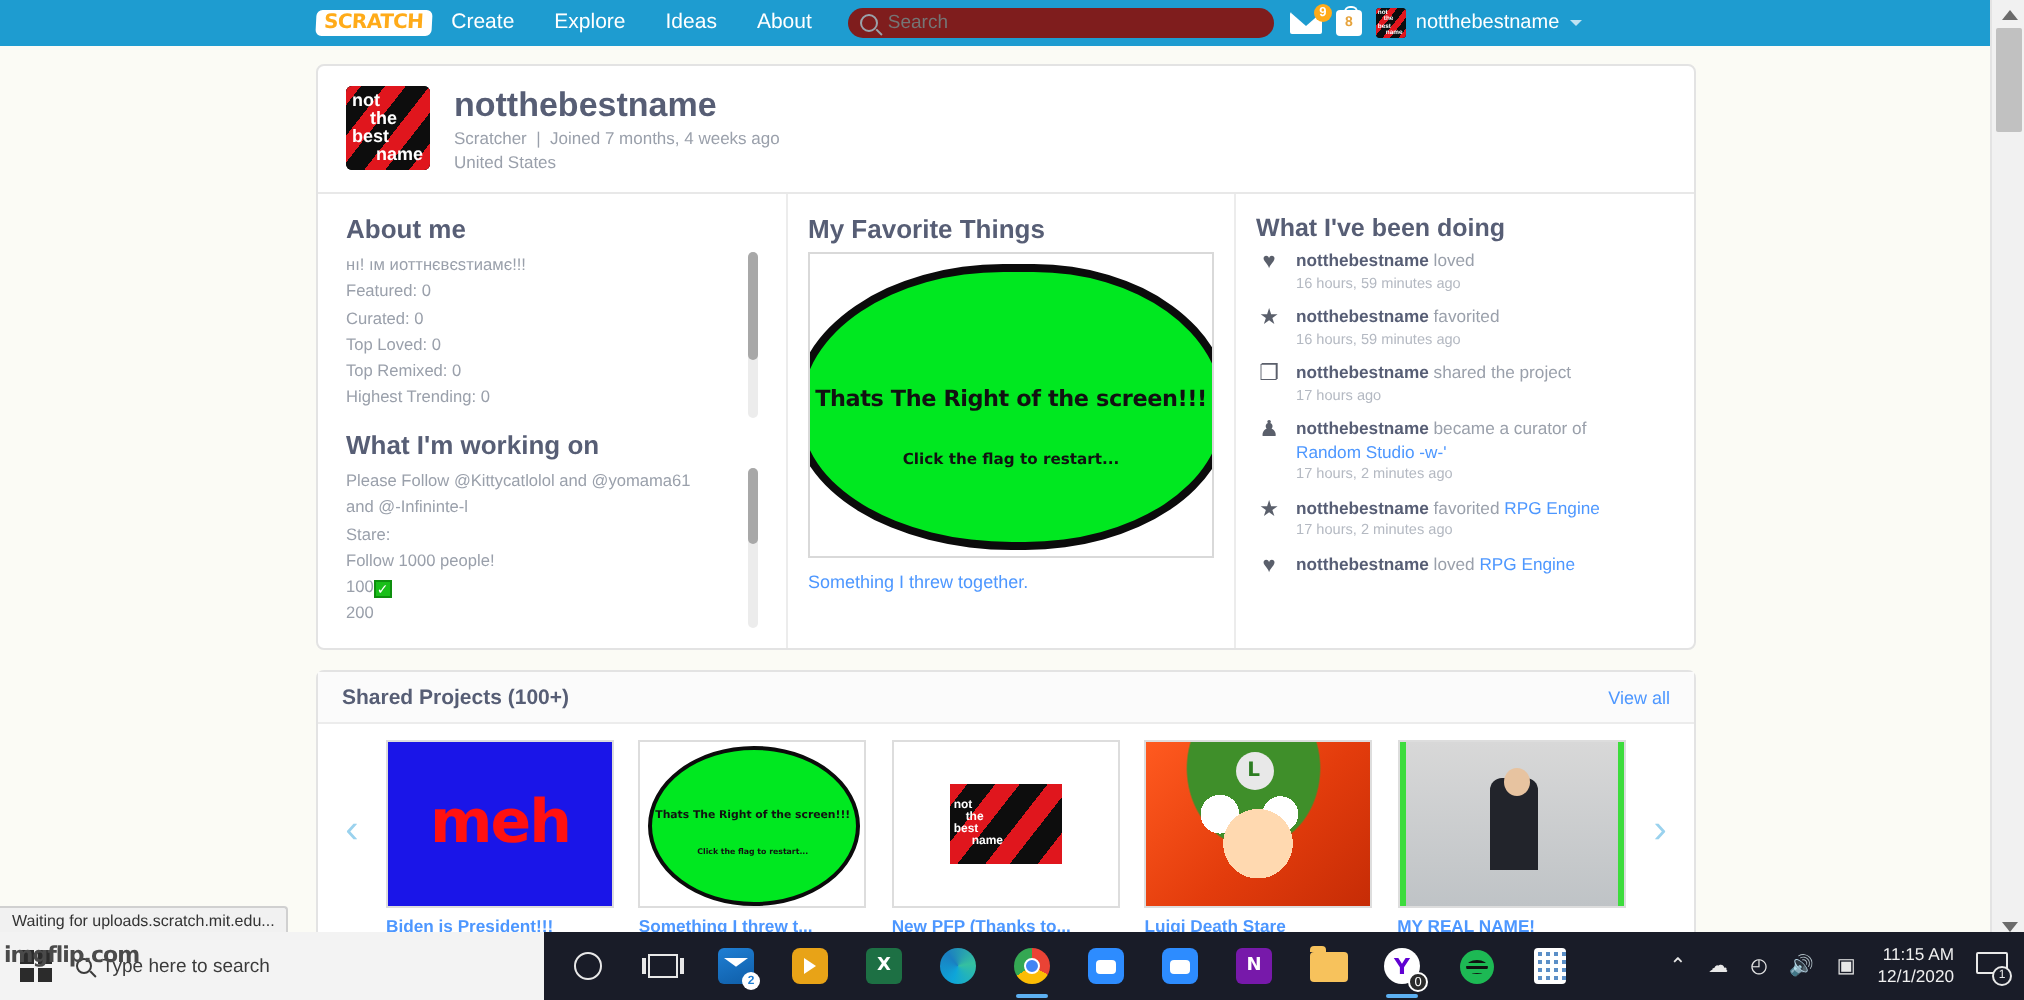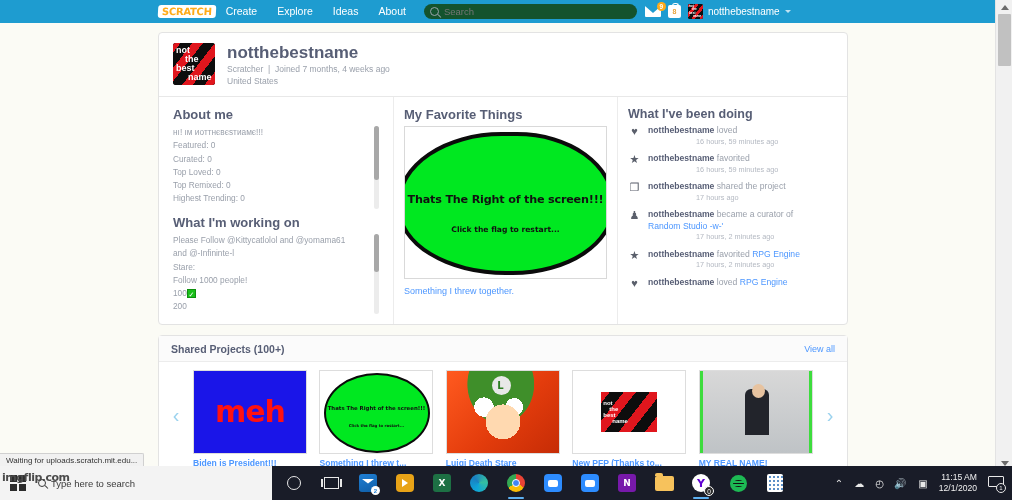--- a/index.html
+++ b/index.html
@@ -28,21 +28,21 @@
     transform: skewX(-3deg);
     text-shadow: 0.5px 0.5px 0 #fff;
     line-height: 11px;
   }
   .nav-link {
     color: #fff; font-size: 10.5px; padding: 14px 10px; line-height: 23px;
     text-decoration: none; white-space: nowrap;
   }
   .search-wrap {
     margin-left: 8px; width: 213px; height: 15px;
-    background: #14532d; border-radius: 8px;
+    background: #7f1d1d; border-radius: 8px;
     display: flex; align-items: center; padding: 0 6px;
   }
   .search-ico { width: 9px; height: 9px; border: 1.3px solid #9aa3ab; border-radius: 50%; position: relative; flex: 0 0 auto; }
   .search-ico:after { content: ""; position: absolute; width: 1.3px; height: 4px; background: #9aa3ab; right: -2px; bottom: -3px; transform: rotate(-45deg); }
   .search-input { border: 0; outline: 0; font-size: 9.5px; color: #9aa3ab; margin-left: 5px; width: 180px; background: transparent; font-family: "Liberation Sans", sans-serif; }
 
   .nav-right { display: flex; align-items: center; margin-left: 8px; gap: 7px; }
   .mail-ico { position: relative; width: 16px; height: 11px; }
   .env { width: 16px; height: 11px; background: #fff; border-radius: 1px; position: relative; overflow: hidden; }
   .env:before { content: ""; position: absolute; left: 0; top: 0; width: 0; height: 0;
@@ -118,21 +118,21 @@
     font-family: "DejaVu Sans", sans-serif; font-weight: bold; font-size: 7.6px; color: #111; white-space: nowrap; }
   .fav-link { display: block; margin-top: 7px; font-size: 9px; color: #4d97ff; text-decoration: none; }
 
   
   .feed { position: relative; height: 178px; overflow: hidden; }
   .feed-row { display: flex; gap: 7px; margin-bottom: 6.5px; }
   .feed-ico { width: 13px; flex: 0 0 13px; color: #5a5f6b; font-size: 11px; line-height: 12px; text-align: center; }
   .feed-txt { font-size: 8.6px; line-height: 11.5px; color: #9aa0ab; }
   .feed-txt b { color: #575e75; font-weight: bold; }
   .feed-txt a { color: #4d97ff; text-decoration: none; }
-  .feed-time { font-size: 7.3px; color: #b4b9c2; line-height: 10px; margin-left: 48px; }
+  .feed-time { font-size: 7.3px; color: #b4b9c2; line-height: 10px; }
 
   
   .shared-card {
     position: absolute; left: 158px; top: 335px; width: 690px; height: 145px;
     background: #fff; border: 1px solid #e3e3e3; border-radius: 4px;
   }
   .shared-head { height: 26px; display: flex; align-items: center; justify-content: space-between;
      padding: 0 12px; border-bottom: 1px solid #ececec; background: #fbfbfb; }
   .shared-title { font-size: 10.5px; font-weight: bold; color: #575e75; }
   .view-all { font-size: 9px; color: #4d97ff; text-decoration: none; }
@@ -436,40 +436,40 @@
           <div class="mini-blob"></div>
           <div class="mini-t1">Thats The Right of the screen!!!</div>
           <div class="mini-t2">Click the flag to restart...</div>
         </div>
         <a class="proj-title">Something I threw t...</a>
         <div class="proj-by"><span>by </span><span>notthebestname</span></div>
       </div>
 
       <div class="proj">
         <div class="proj-thumb">
-          <div class="luigi"></div>
-        </div>
-        <a class="proj-title">Luigi Death Stare</a>
-        <div class="proj-by"><span>by </span><span>notthebestname</span></div>
-      </div>
-
-      <div class="proj">
-        <div class="proj-thumb">
           <div class="pfp-thumb">
             <div class="pfp-art">
               <div class="avart" style="padding-left:2px;">
                 <i style="font-size:6px;">not</i>
                 <i style="font-size:6px;margin-left:6px;">the</i>
                 <i style="font-size:6px;">best</i>
                 <i style="font-size:6px;margin-left:9px;">name</i>
               </div>
             </div>
           </div>
         </div>
         <a class="proj-title">New PFP (Thanks to...</a>
+        <div class="proj-by"><span>by </span><span>notthebestname</span></div>
+      </div>
+
+      <div class="proj">
+        <div class="proj-thumb">
+          <div class="luigi"></div>
+        </div>
+        <a class="proj-title">Luigi Death Stare</a>
         <div class="proj-by"><span>by </span><span>notthebestname</span></div>
       </div>
 
       <div class="proj">
         <div class="proj-thumb">
           <div class="rick"></div>
         </div>
         <a class="proj-title">MY REAL NAME!</a>
         <div class="proj-by"><span>by </span><span>notthebestname</span></div>
       </div>

